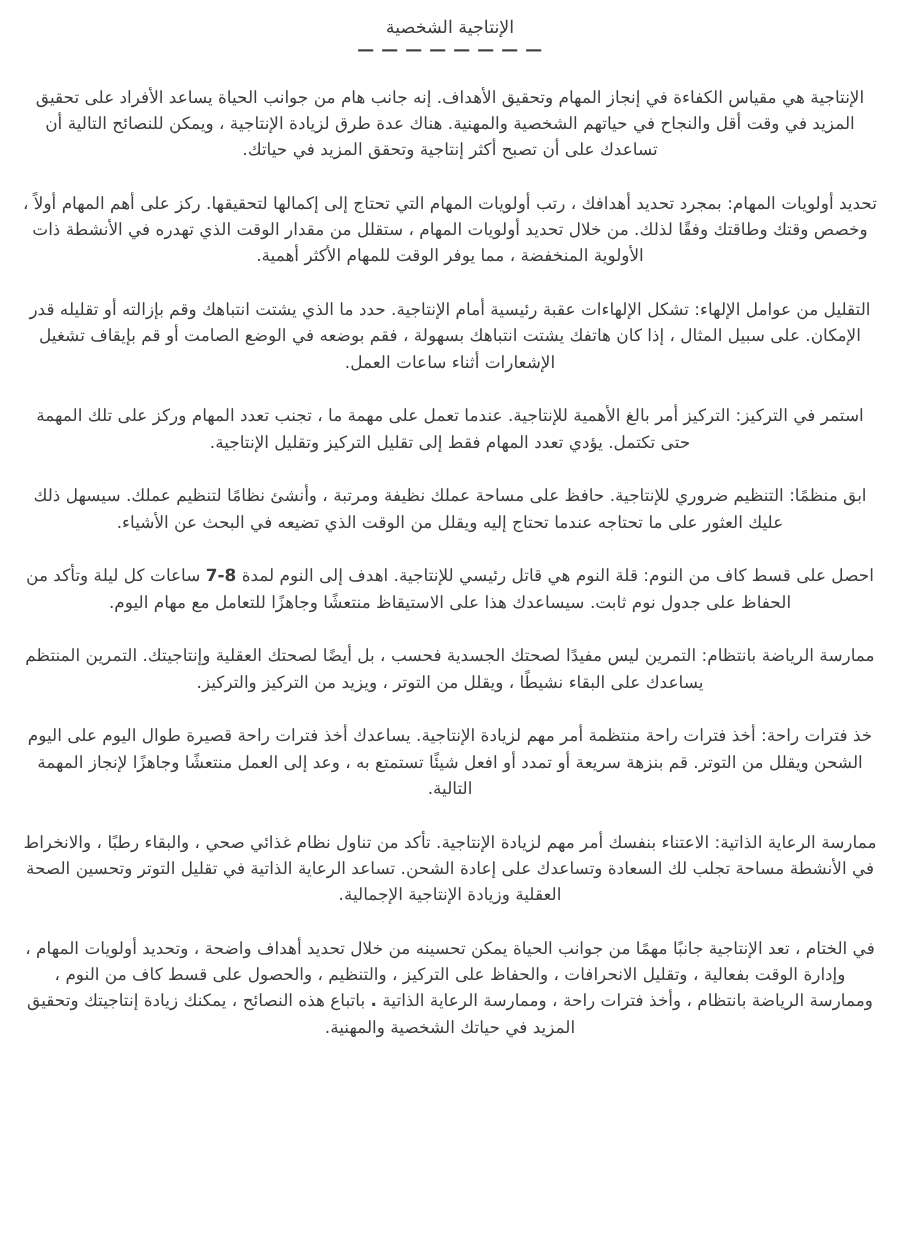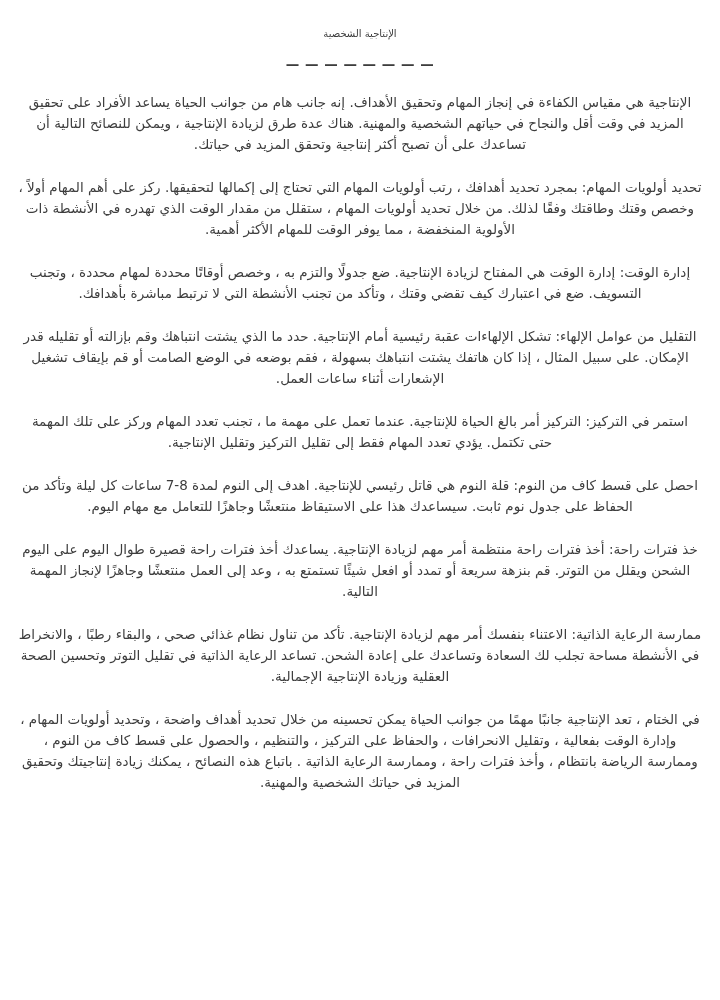--- a/index.html
+++ b/index.html
@@ -18,66 +18,67 @@
     min-height: 1000px;
     padding: 12px 18px 16px 18px;
     direction: rtl;
     text-align: center;
     font-family: "DejaVu Sans", sans-serif;
     font-size: 13.5px;
     line-height: 21px;
     color: #3d3d3d;
   }
   .doc-title {
-    margin: 12px;
-    font-size: 10px;
+    margin: 0;
+    font-size: 14px;
     font-weight: 400;
     line-height: 20px;
   }
   .doc-separator {
     margin: 0 0 20px 0;
     font-weight: 700;
     line-height: 16px;
     letter-spacing: 0.5px;
     white-space: nowrap;
   }
   p.para {
     margin: 0 0 22px 0;
     text-align: center;
   }
   p.para:last-child {
     margin-bottom: 0;
   }
   .bold-seg {
-    font-weight: 400;
+    font-weight: 700;
   }
 </style>
 </head>
 <body>
 
 <div class="doc">
 
   <h1 class="doc-title">الإنتاجية الشخصية</h1>
 
   <div class="doc-separator">— — — — — — — —</div>
 
   <p class="para">الإنتاجية هي مقياس الكفاءة في إنجاز المهام وتحقيق الأهداف. إنه جانب هام من جوانب الحياة يساعد الأفراد على تحقيق المزيد في وقت أقل والنجاح في حياتهم الشخصية والمهنية. هناك عدة طرق لزيادة الإنتاجية ، ويمكن للنصائح التالية أن تساعدك على أن تصبح أكثر إنتاجية وتحقق المزيد في حياتك.</p>
 
 
   <p class="para">تحديد أولويات المهام: بمجرد تحديد أهدافك ، رتب أولويات المهام التي تحتاج إلى إكمالها لتحقيقها. ركز على أهم المهام أولاً ، وخصص وقتك وطاقتك وفقًا لذلك. من خلال تحديد أولويات المهام ، ستقلل من مقدار الوقت الذي تهدره في الأنشطة ذات الأولوية المنخفضة ، مما يوفر الوقت للمهام الأكثر أهمية.</p>
 
-  <p class="para">إدارة الوقت: إدارة الوقت هي المفتاح لزيادة الإنتاجية. ضع جدولًا والتزم به ، وخصص أوقاتًا محددة لمهام محددة ، وتجنب التسويف. ضع في اعتبارك كيف تقضي وقتك ، وتأكد من تجنب الأنشطة التي لا ترتبط مباشرة بأهدافك.</p>
 
   <p class="para">التقليل من عوامل الإلهاء: تشكل الإلهاءات عقبة رئيسية أمام الإنتاجية. حدد ما الذي يشتت انتباهك وقم بإزالته أو تقليله قدر الإمكان. على سبيل المثال ، إذا كان هاتفك يشتت انتباهك بسهولة ، فقم بوضعه في الوضع الصامت أو قم بإيقاف تشغيل الإشعارات أثناء ساعات العمل.</p>
 
-  <p class="para">استمر في التركيز: التركيز أمر بالغ الحياة للإنتاجية. عندما تعمل على مهمة ما ، تجنب تعدد المهام وركز على تلك المهمة حتى تكتمل. يؤدي تعدد المهام فقط إلى تقليل التركيز وتقليل الإنتاجية.</p>
+  <p class="para">استمر في التركيز: التركيز أمر بالغ الأهمية للإنتاجية. عندما تعمل على مهمة ما ، تجنب تعدد المهام وركز على تلك المهمة حتى تكتمل. يؤدي تعدد المهام فقط إلى تقليل التركيز وتقليل الإنتاجية.</p>
 
+  <p class="para">ابق منظمًا: التنظيم ضروري للإنتاجية. حافظ على مساحة عملك نظيفة ومرتبة ، وأنشئ نظامًا لتنظيم عملك. سيسهل ذلك عليك العثور على ما تحتاجه عندما تحتاج إليه ويقلل من الوقت الذي تضيعه في البحث عن الأشياء.</p>
 
   <p class="para"><span>احصل على قسط كاف من النوم: قلة النوم هي قاتل رئيسي للإنتاجية. اهدف إلى النوم لمدة </span><span class="bold-seg">8-7</span><span> ساعات كل ليلة وتأكد من الحفاظ على جدول نوم ثابت. سيساعدك هذا على الاستيقاظ منتعشًا وجاهزًا للتعامل مع مهام اليوم.</span></p>
 
+  <p class="para">ممارسة الرياضة بانتظام: التمرين ليس مفيدًا لصحتك الجسدية فحسب ، بل أيضًا لصحتك العقلية وإنتاجيتك. التمرين المنتظم يساعدك على البقاء نشيطًا ، ويقلل من التوتر ، ويزيد من التركيز والتركيز.</p>
 
   <p class="para">خذ فترات راحة: أخذ فترات راحة منتظمة أمر مهم لزيادة الإنتاجية. يساعدك أخذ فترات راحة قصيرة طوال اليوم على اليوم الشحن ويقلل من التوتر. قم بنزهة سريعة أو تمدد أو افعل شيئًا تستمتع به ، وعد إلى العمل منتعشًا وجاهزًا لإنجاز المهمة التالية.</p>
 
   <p class="para">ممارسة الرعاية الذاتية: الاعتناء بنفسك أمر مهم لزيادة الإنتاجية. تأكد من تناول نظام غذائي صحي ، والبقاء رطبًا ، والانخراط في الأنشطة مساحة تجلب لك السعادة وتساعدك على إعادة الشحن. تساعد الرعاية الذاتية في تقليل التوتر وتحسين الصحة العقلية وزيادة الإنتاجية الإجمالية.</p>
 
   <p class="para"><span>في الختام ، تعد الإنتاجية جانبًا مهمًا من جوانب الحياة يمكن تحسينه من خلال تحديد أهداف واضحة ، وتحديد أولويات المهام ، وإدارة الوقت بفعالية ، وتقليل الانحرافات ، والحفاظ على التركيز ، والتنظيم ، والحصول على قسط كاف من النوم ، وممارسة الرياضة بانتظام ، وأخذ فترات راحة ، وممارسة الرعاية الذاتية </span><span class="bold-seg">.</span><span> باتباع هذه النصائح ، يمكنك زيادة إنتاجيتك وتحقيق المزيد في حياتك الشخصية والمهنية.</span></p>
 
 </div>
 
 </body></html>

